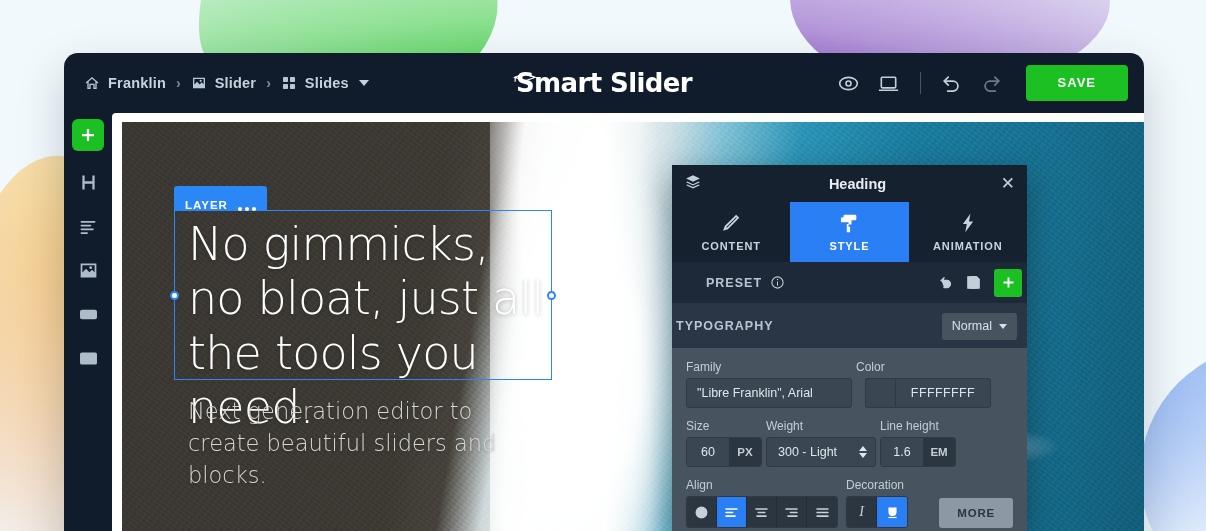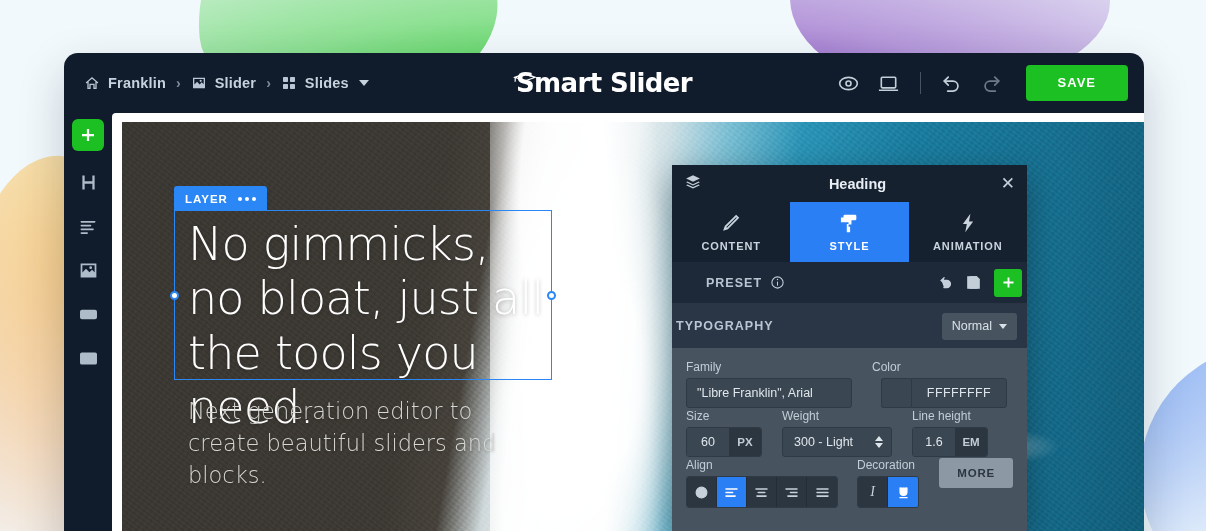--- a/index.html
+++ b/index.html
@@ -169,21 +169,21 @@
 
   
   .layer-box {
     position: absolute; left: 52px; top: 88px;
     width: 378px; height: 170px;
     border: 1px solid #2a87f5;
   }
   .layer-badge {
     position: absolute; left: -1px; top: -25px; height: 25px;
     background: #2a87f5; color: #fff;
-    display: flex; align-items: center; gap: 10px;
+    display: flex; align-items: flex-end; gap: 10px;
     padding: 0 11px; border-radius: 3px 3px 0 0;
     font-size: 11.5px; font-weight: bold; letter-spacing: 1px;
     cursor: pointer;
   }
   .dots { display: flex; gap: 3px; }
   .dots i { width: 4px; height: 4px; background: #fff; border-radius: 50%; display: block; }
   .handle {
     position: absolute; width: 9px; height: 9px; border-radius: 50%;
     background: #fff; border: 2px solid #2a87f5; top: 50%; margin-top: -4.5px;
   }
@@ -275,21 +275,21 @@
     height: 27px; padding: 0 10px;
     display: flex; align-items: center; gap: 7px; cursor: pointer;
   }
   .select-pill .cd {
     width: 0; height: 0;
     border-left: 4.5px solid transparent; border-right: 4.5px solid transparent;
     border-top: 5.5px solid #d8e1e9;
   }
 
   .fields { padding: 12px 14px 0 14px; }
-  .frow { display: flex; gap: 20px; margin-bottom: 1px; }
+  .frow { display: flex; gap: 4px; margin-bottom: 11px; }
   .fld { display: flex; flex-direction: column; gap: 4px; }
   .fld > label {
     color: #c2cdd7; font-size: 12px; font-weight: normal;
     font-family: "Liberation Sans", sans-serif;
   }
   .inp {
     background: #3a4651; border: 1px solid #2f3a45; border-radius: 3px;
     height: 30px; display: flex; align-items: center;
     color: #dfe6ec; font-size: 12.5px;
   }
@@ -338,21 +338,21 @@
   .bg-btn svg { width: 15px; height: 15px; fill: #c6d1db; }
   .bg-btn.on { background: #2a7ff5; }
   .bg-btn.on svg { fill: #fff; }
   .bg-btn .txt { color: #c6d1db; font-size: 14px; font-style: italic; font-family: "Liberation Serif", serif; }
   .btn-more {
     margin-left: auto; background: #8c98a4; color: #2b3640;
     font-size: 11.5px; font-weight: bold; letter-spacing: .8px;
     height: 30px; padding: 0 18px; border: 0; border-radius: 3px; cursor: pointer;
     font-family: "Liberation Sans", sans-serif;
   }
-  .align-deco { display: flex; align-items: flex-start; gap: 19px; }
+  .align-deco { display: flex; align-items: flex-end; gap: 8px; }
 </style>
 </head>
 <body>
 
 <div class="bg-layer">
   <div class="blob blob-green"></div>
   <div class="blob blob-purple"></div>
   <div class="blob blob-orange"></div>
   <div class="blob blob-blue"></div>
   <div class="bg-vignette"></div>

